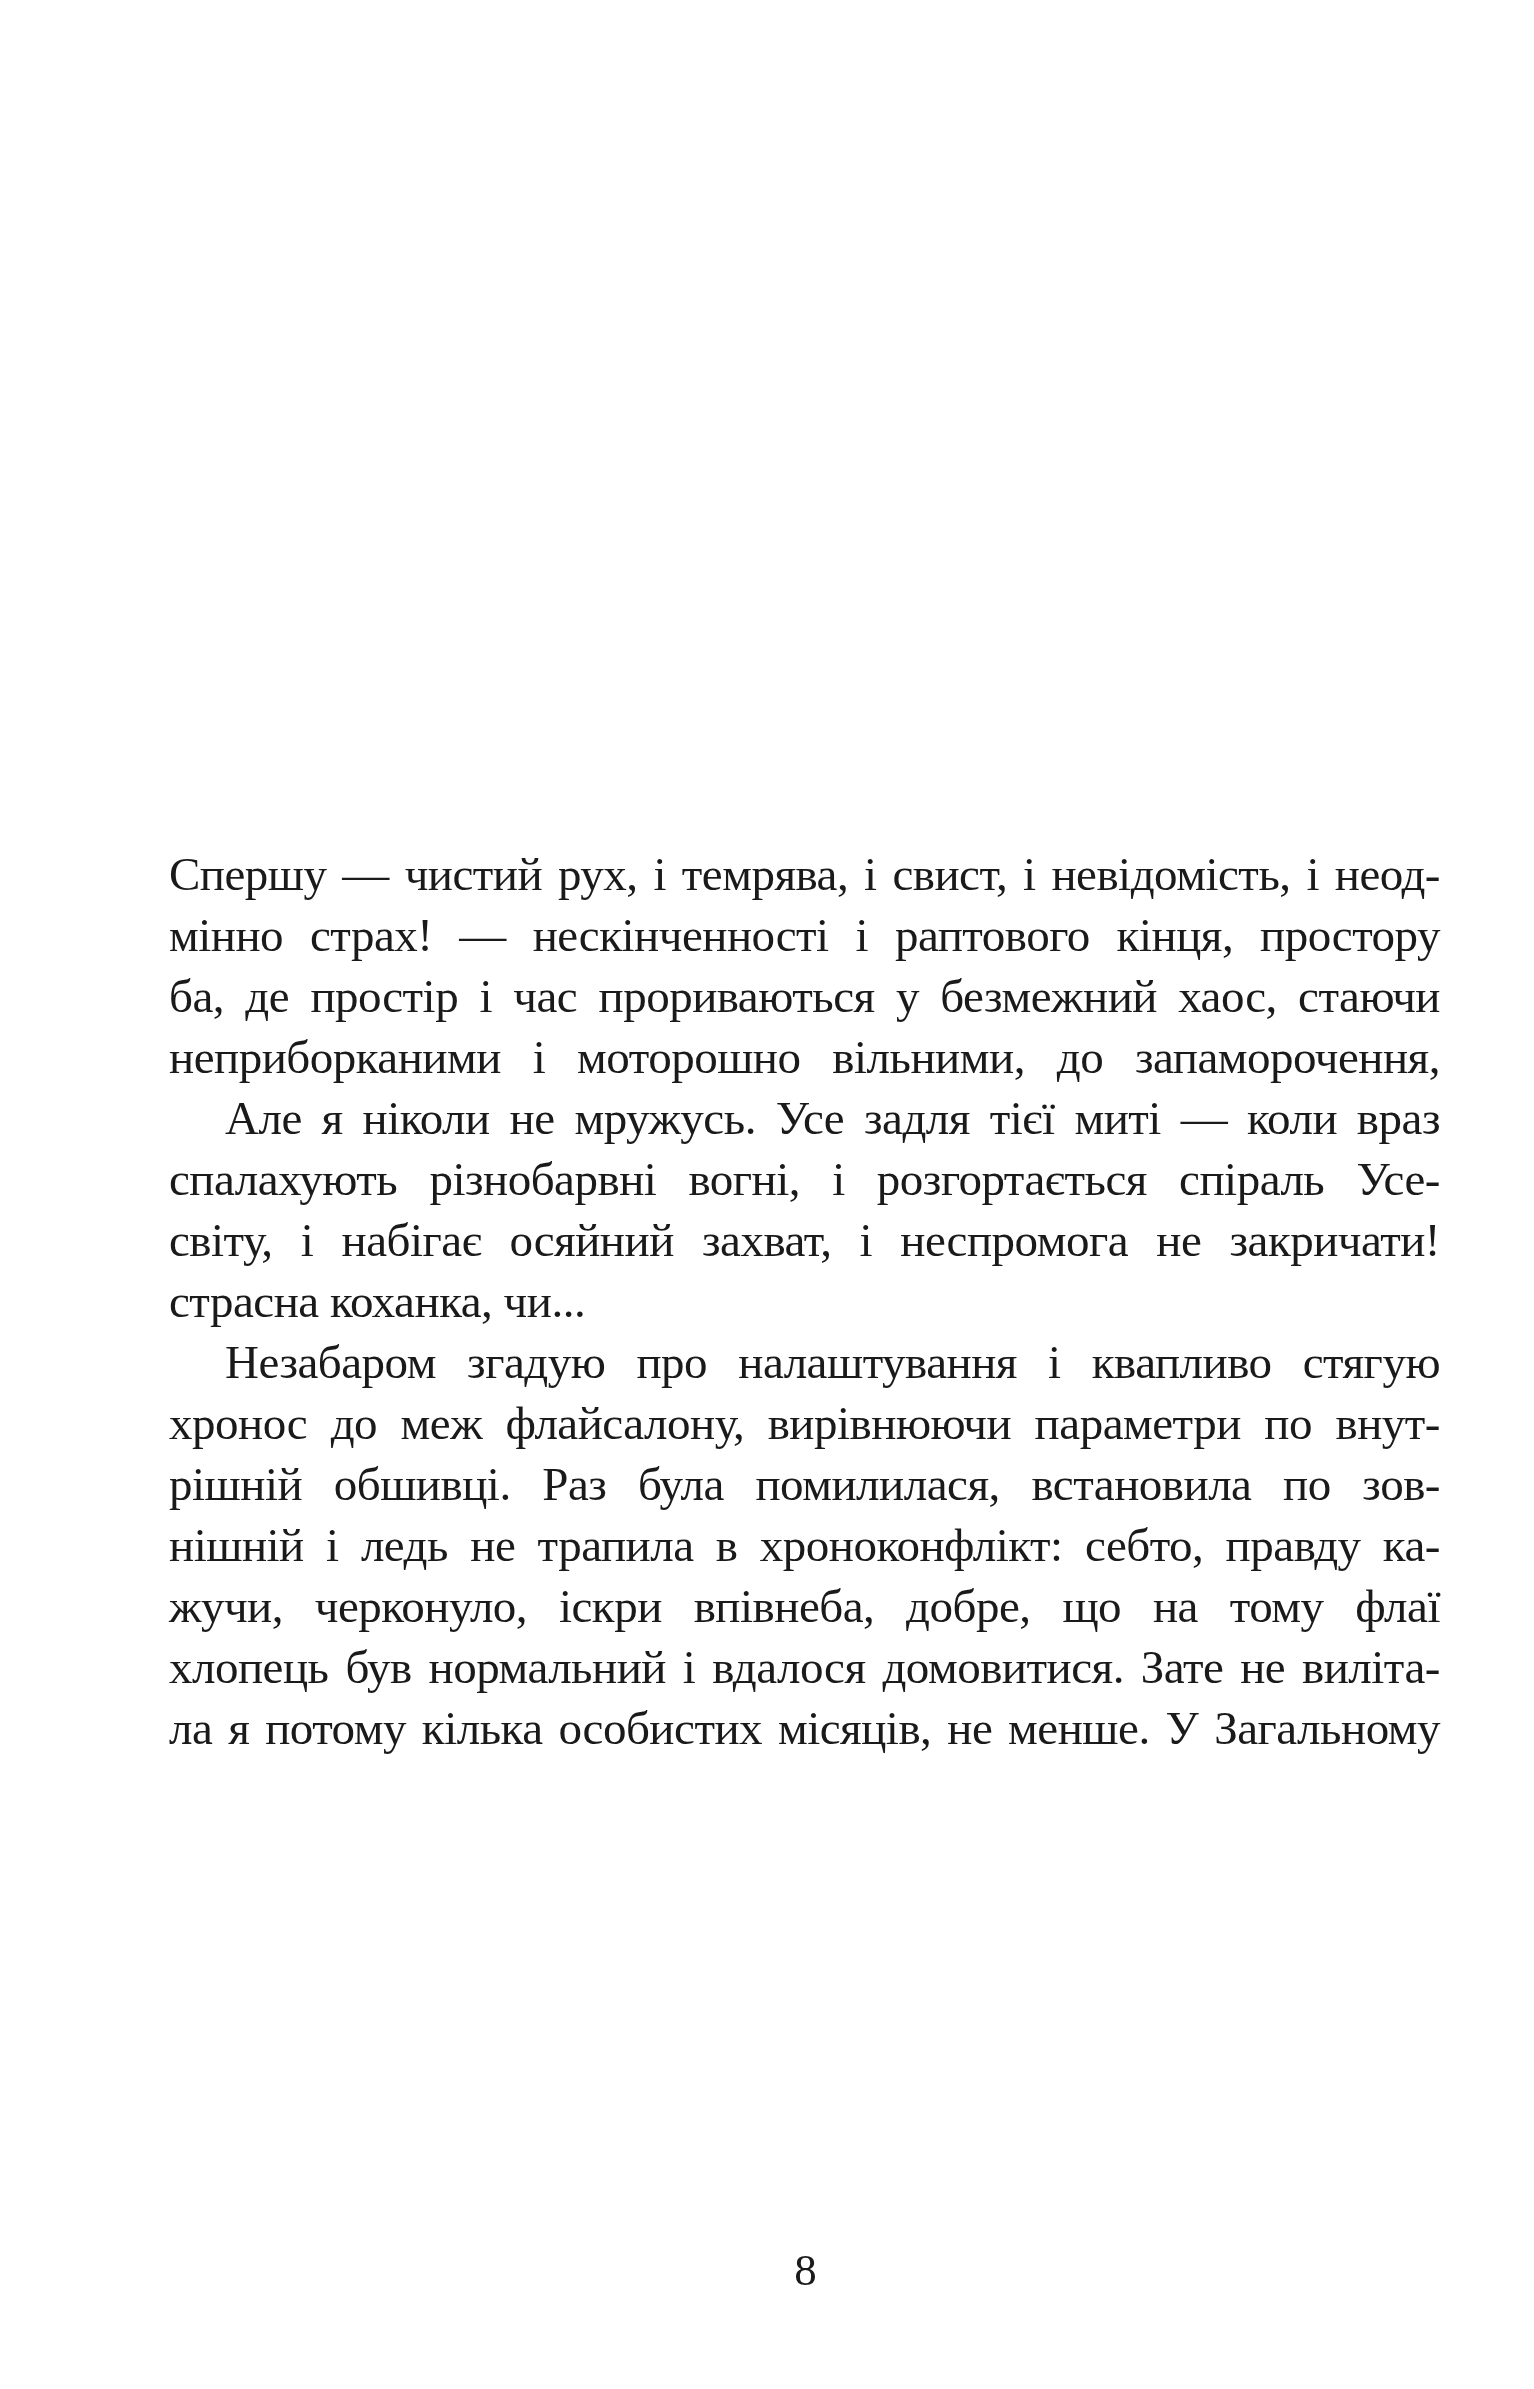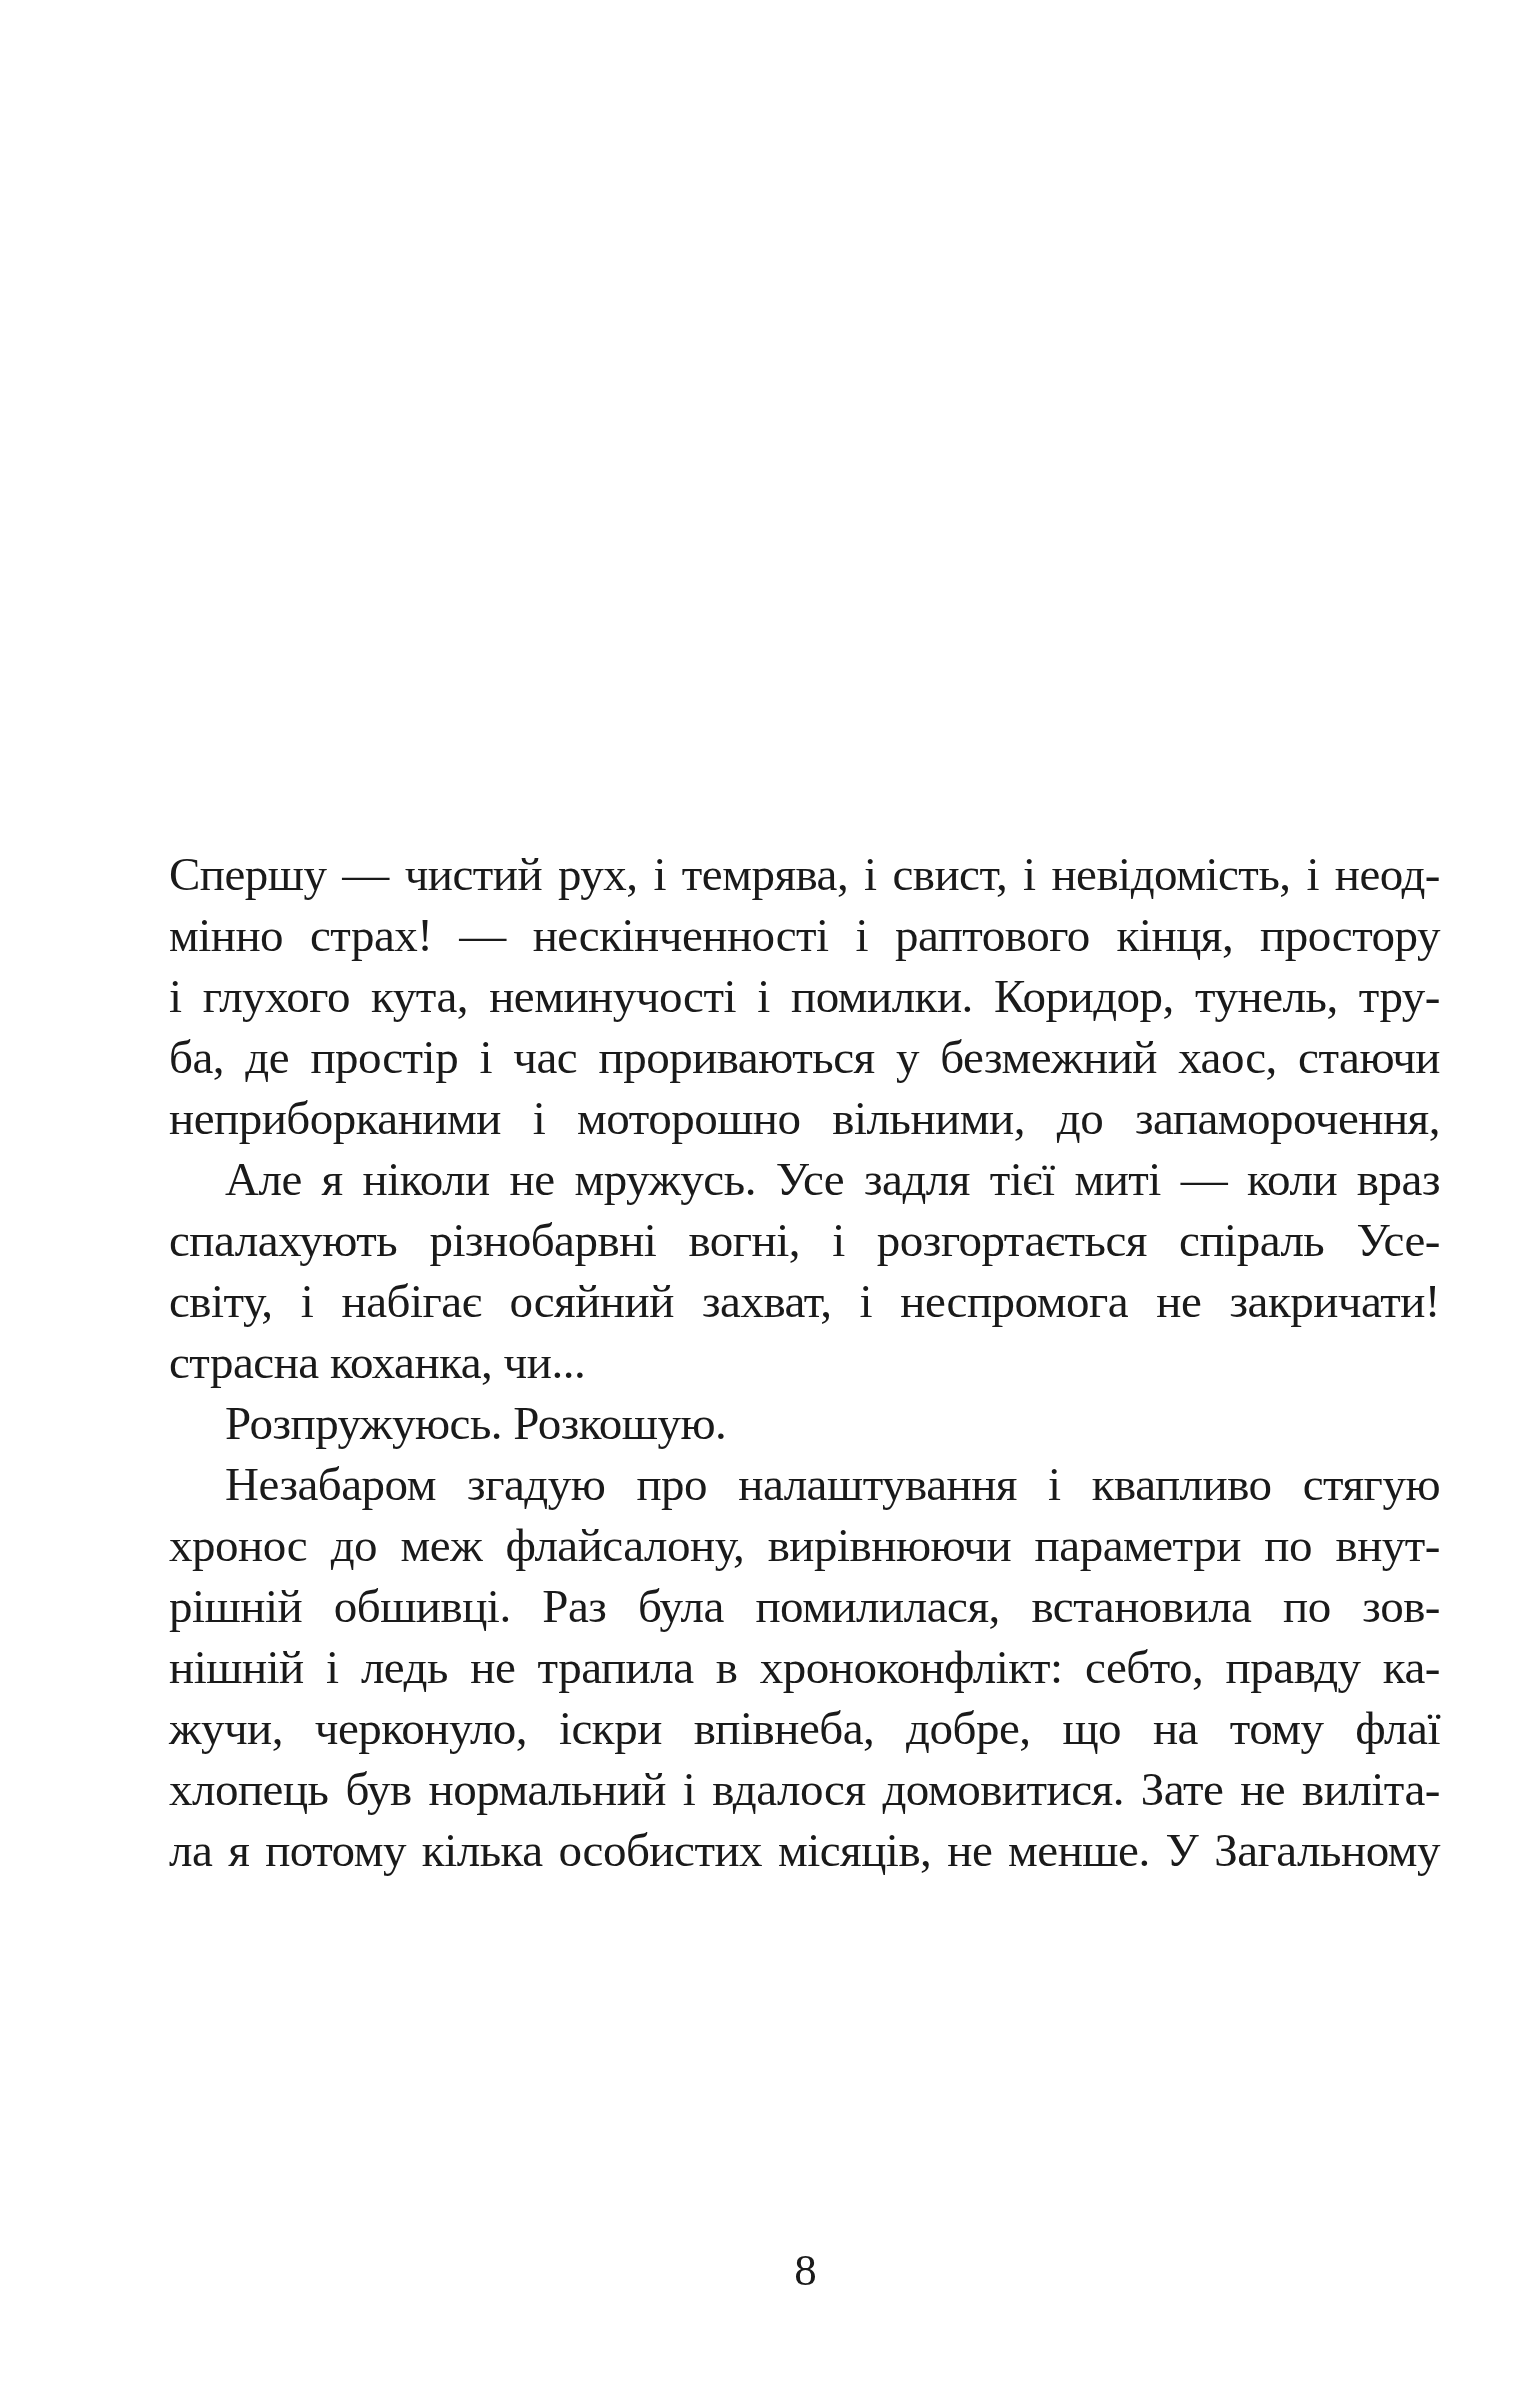--- a/index.html
+++ b/index.html
@@ -61,35 +61,31 @@
   </style>
 </head>
 <body>
 
 <div class="page">
   <div class="text-block">
 
     <div>
       <span class="line">Спершу — чистий рух, і темрява, і свист, і невідомість, і неод-</span>
       <span class="line">мінно страх! — нескінченності і раптового кінця, простору</span>
-      <span class="line">і глухого кута, неминучості і помилки. Коридор, тунель, тру-</span>
       <span class="line">ба, де простір і час прориваються у безмежний хаос, стаючи</span>
       <span class="line">неприборканими і моторошно вільними, до запаморочення,</span>
     </div>
 
     <div>
       <span class="line indent">Але я ніколи не мружусь. Усе задля тієї миті — коли враз</span>
       <span class="line">спалахують різнобарвні вогні, і розгортається спіраль Усе-</span>
       <span class="line">світу, і набігає осяйний захват, і неспромога не закричати!</span>
       <span class="line last">страсна коханка, чи...</span>
     </div>
 
-    <div>
-      <span class="line indent last">Розпружуюсь. Розкошую.</span>
-    </div>
 
     <div>
       <span class="line indent">Незабаром згадую про налаштування і квапливо стягую</span>
       <span class="line">хронос до меж флайсалону, вирівнюючи параметри по внут-</span>
       <span class="line">рішній обшивці. Раз була помилилася, встановила по зов-</span>
       <span class="line">нішній і ледь не трапила в хроноконфлікт: себто, правду ка-</span>
       <span class="line">жучи, черконуло, іскри впівнеба, добре, що на тому флаї</span>
       <span class="line">хлопець був нормальний і вдалося домовитися. Зате не виліта-</span>
       <span class="line">ла я потому кілька особистих місяців, не менше. У Загальному</span>
     </div>

